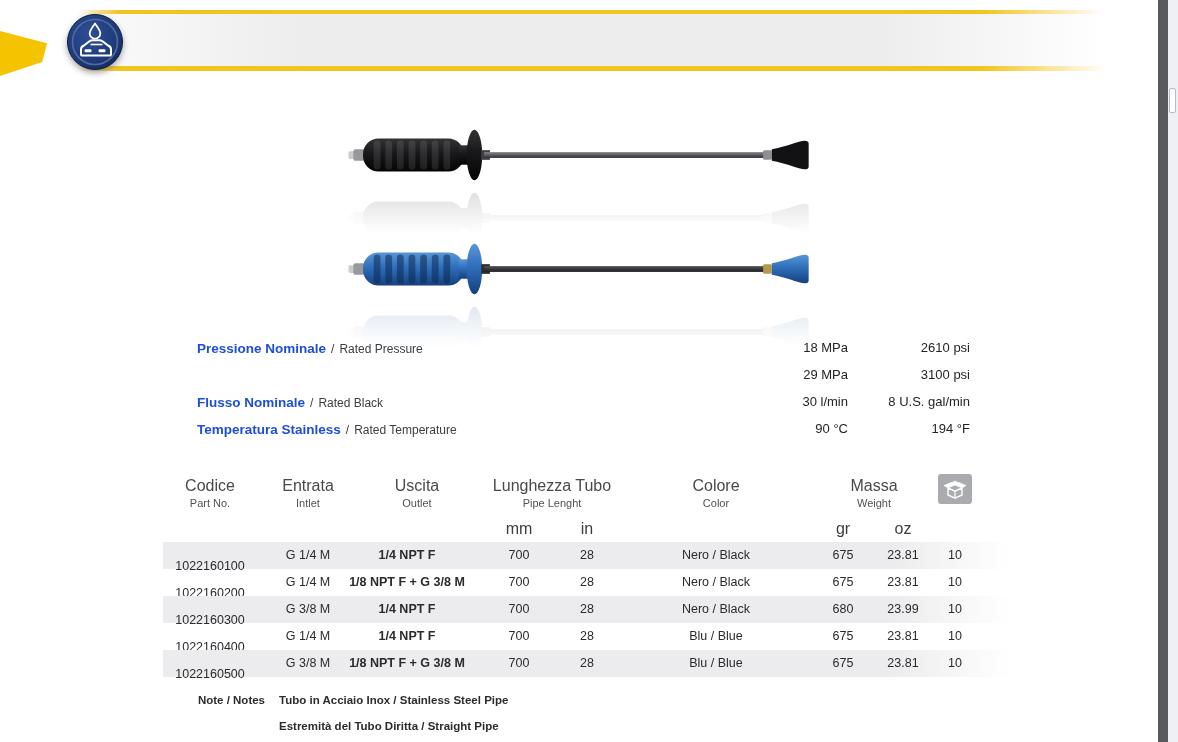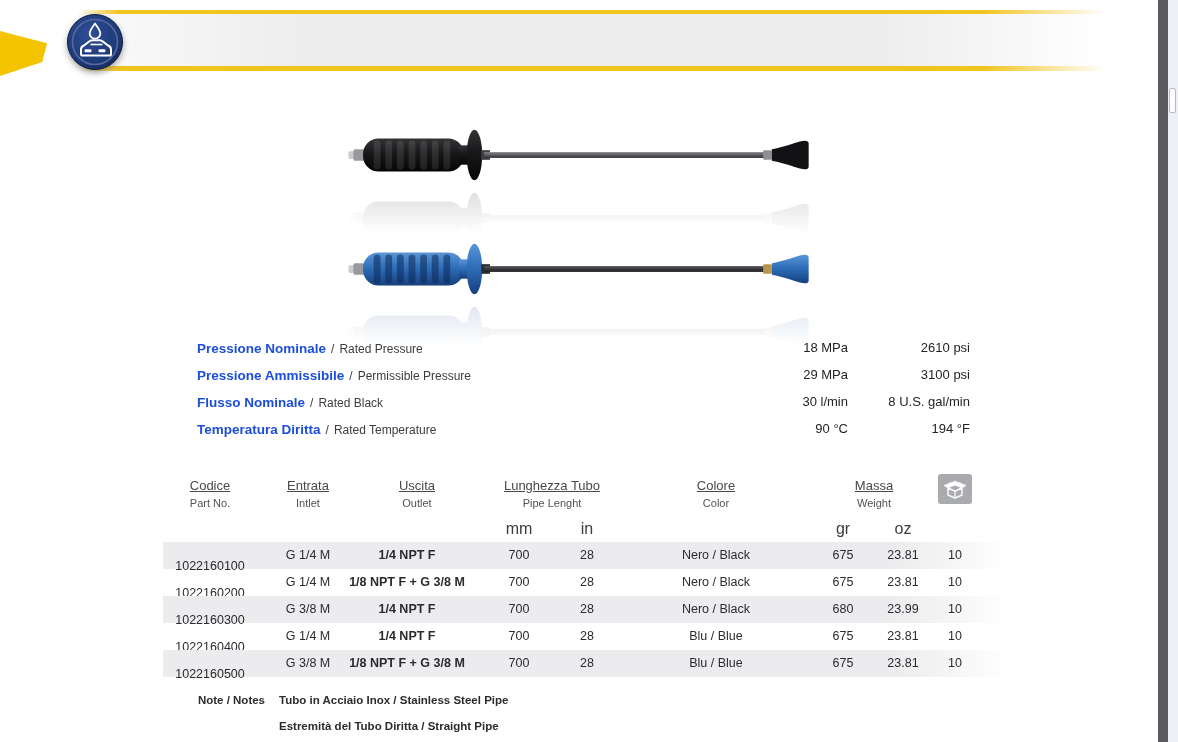--- a/index.html
+++ b/index.html
@@ -35,21 +35,21 @@
   .spec-row{position:absolute;left:0;width:1000px;height:27px;line-height:27px;}
   .spec-label{position:absolute;left:197px;white-space:nowrap;}
   .spec-it{font-size:13.5px;font-weight:bold;color:#1d4ed8;}
   .spec-sep{font-size:12px;color:#3c3d3f;margin:0 5px;}
   .spec-en{font-size:12px;color:#3c3d3f;}
   .spec-metric{position:absolute;left:728px;width:120px;text-align:right;font-size:13px;color:#232426;}
   .spec-imperial{position:absolute;left:820px;width:150px;text-align:right;font-size:13px;color:#232426;}
 
   
   .th-it{position:absolute;top:477px;height:17px;line-height:17px;text-align:center;
-    font-size:13px;color:#48494b;text-decoration:underline;}
+    font-size:16px;color:#48494b;}
   .th-en{position:absolute;top:497px;height:13px;line-height:13px;text-align:center;
     font-size:11px;color:#515256;}
   .th-unit{position:absolute;top:522px;height:13px;line-height:13px;text-align:center;
     font-size:16px;color:#3c3d3f;}
   .pkg-icon{position:absolute;left:938px;top:474px;width:34px;height:30px;}
 
   .trow{position:absolute;left:163px;width:847px;height:27px;}
   .trow.striped{background:linear-gradient(to right,#ececee 0%,#ececee 86%,rgba(236,236,238,0) 100%);}
   .td{position:absolute;top:0;height:27px;line-height:27px;text-align:center;
     font-size:12.5px;color:#2a2b2d;white-space:nowrap;}
@@ -201,31 +201,30 @@
     </svg>
   </div>
   <div class="refl-fade" style="top:300px"></div>
 
   <div class="spec-row" style="top:334px">
     <span class="spec-label"><span class="spec-it">Pressione Nominale</span><span class="spec-sep">/</span><span class="spec-en">Rated Pressure</span></span>
     <span class="spec-metric">18 MPa</span>
     <span class="spec-imperial">2610 psi</span>
   </div>
   <div class="spec-row" style="top:361px">
-    <span class="spec-label"><span class="spec-it">Pressione Ammissibile</span><span class="spec-sep">/</span><span class="spec-en">Permissible Pressure</span></span>
     <span class="spec-metric">29 MPa</span>
     <span class="spec-imperial">3100 psi</span>
   </div>
   <div class="spec-row" style="top:388px">
     <span class="spec-label"><span class="spec-it">Flusso Nominale</span><span class="spec-sep">/</span><span class="spec-en">Rated Black</span></span>
     <span class="spec-metric">30 l/min</span>
     <span class="spec-imperial">8 U.S. gal/min</span>
   </div>
   <div class="spec-row" style="top:415px">
-    <span class="spec-label"><span class="spec-it">Temperatura Diritta</span><span class="spec-sep">/</span><span class="spec-en">Rated Temperature</span></span>
+    <span class="spec-label"><span class="spec-it">Temperatura Stainless</span><span class="spec-sep">/</span><span class="spec-en">Rated Temperature</span></span>
     <span class="spec-metric">90 °C</span>
     <span class="spec-imperial">194 °F</span>
   </div>
 
   <div class="th-it" style="left:165px;width:90px">Codice</div>
   <div class="th-en" style="left:165px;width:90px">Part No.</div>
   <div class="th-it" style="left:253px;width:110px">Entrata</div>
   <div class="th-en" style="left:253px;width:110px">Intlet</div>
   <div class="th-it" style="left:348px;width:138px">Uscita</div>
   <div class="th-en" style="left:348px;width:138px">Outlet</div>

